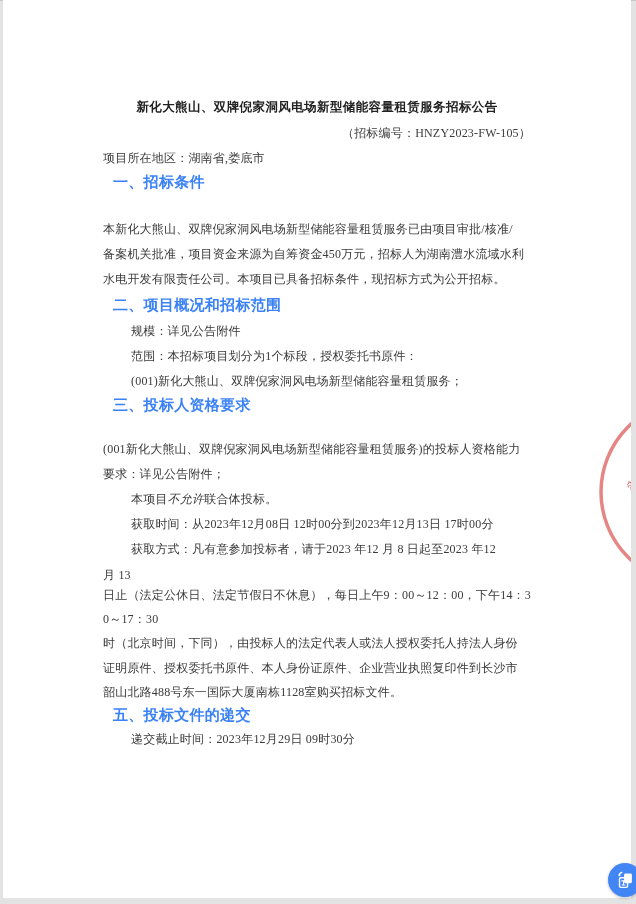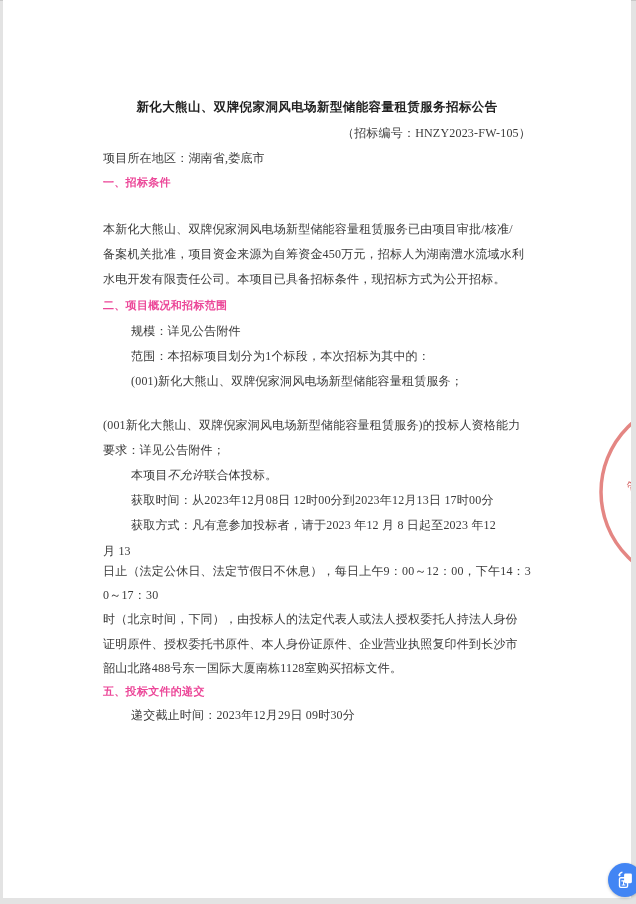--- a/index.html
+++ b/index.html
@@ -29,21 +29,21 @@
     height:25px;
     line-height:25px;
     font-size:12px;
     color:#3a3a3a;
     white-space:nowrap;
     letter-spacing:0.2px;
   }
   .line i{font-style:italic;}
   .center{text-align:center;}
   .title-bold{font-weight:bold;font-size:12.5px;color:#222;letter-spacing:0.4px;}
-  .bold{font-weight:bold;font-size:11px;color:#ec4899;letter-spacing:0.3px;}
+  .bold{font-weight:bold;font-size:15px;color:#3b82f6;letter-spacing:0.3px;margin-left:10px;}
   .indent{padding-left:28px;}
   .stamp{
     position:absolute;
     left:557px;top:390px;
     pointer-events:none;
   }
   .fab{
     position:absolute;
     left:608px;top:863px;
     width:34px;height:34px;
@@ -63,22 +63,23 @@
     <div class="doc">
         <div class="line center title-bold">新化大熊山、双牌倪家洞风电场新型储能容量租赁服务招标公告</div>
         <div class="line center" style="margin-top: 1px; text-align: right;">（招标编号：HNZY2023-FW-105）</div>
         <div class="line" style="">项目所在地区：湖南省,娄底市</div>
         <div class="line bold" style="margin-top: -1px;">一、招标条件</div>
         <div class="line" style="margin-top: 22px;">本新化大熊山、双牌倪家洞风电场新型储能容量租赁服务已由项目审批/核准/</div>
         <div class="line">备案机关批准，项目资金来源为自筹资金450万元，招标人为湖南澧水流域水利</div>
         <div class="line">水电开发有限责任公司。本项目已具备招标条件，现招标方式为公开招标。</div>
         <div class="line bold" style="margin-top: 1px;">二、项目概况和招标范围</div>
         <div class="line indent" style="margin-top: 1px;">规模：详见公告附件</div>
-        <div class="line indent">范围：本招标项目划分为1个标段，本次招标为其中的：</div>
+        <div class="line indent">范围：本招标项目划分为1个标段，授权委托书原件：</div>
         <div class="line indent">(001)新化大熊山、双牌倪家洞风电场新型储能容量租赁服务；</div>
+        <div class="line bold" style="margin-top: -1px;">三、投标人资格要求</div>
         <div class="line" style="margin-top: 19px;">(001新化大熊山、双牌倪家洞风电场新型储能容量租赁服务)的投标人资格能力</div>
         <div class="line">要求：详见公告附件；</div>
         <div class="line indent"><span>本项目</span><i>不允许</i><span>联合体投标。</span></div>
         <div class="line indent">获取时间：从2023年12月08日 12时00分到2023年12月13日 17时00分</div>
         <div class="line indent">获取方式：凡有意参加投标者，请于2023 年12 月 8 日起至2023 年12</div>
         <div class="line" style="margin-top: 1px;">月 13</div>
         <div class="line" style="margin-top: -5px;">日止（法定公休日、法定节假日不休息），每日上午9：00～12：00，下午14：3</div>
         <div class="line" style="margin-top: -1px;">0～17：30</div>
         <div class="line" style="margin-top: -1px;">时（北京时间，下同），由投标人的法定代表人或法人授权委托人持法人身份</div>
         <div class="line">证明原件、授权委托书原件、本人身份证原件、企业营业执照复印件到长沙市</div>

